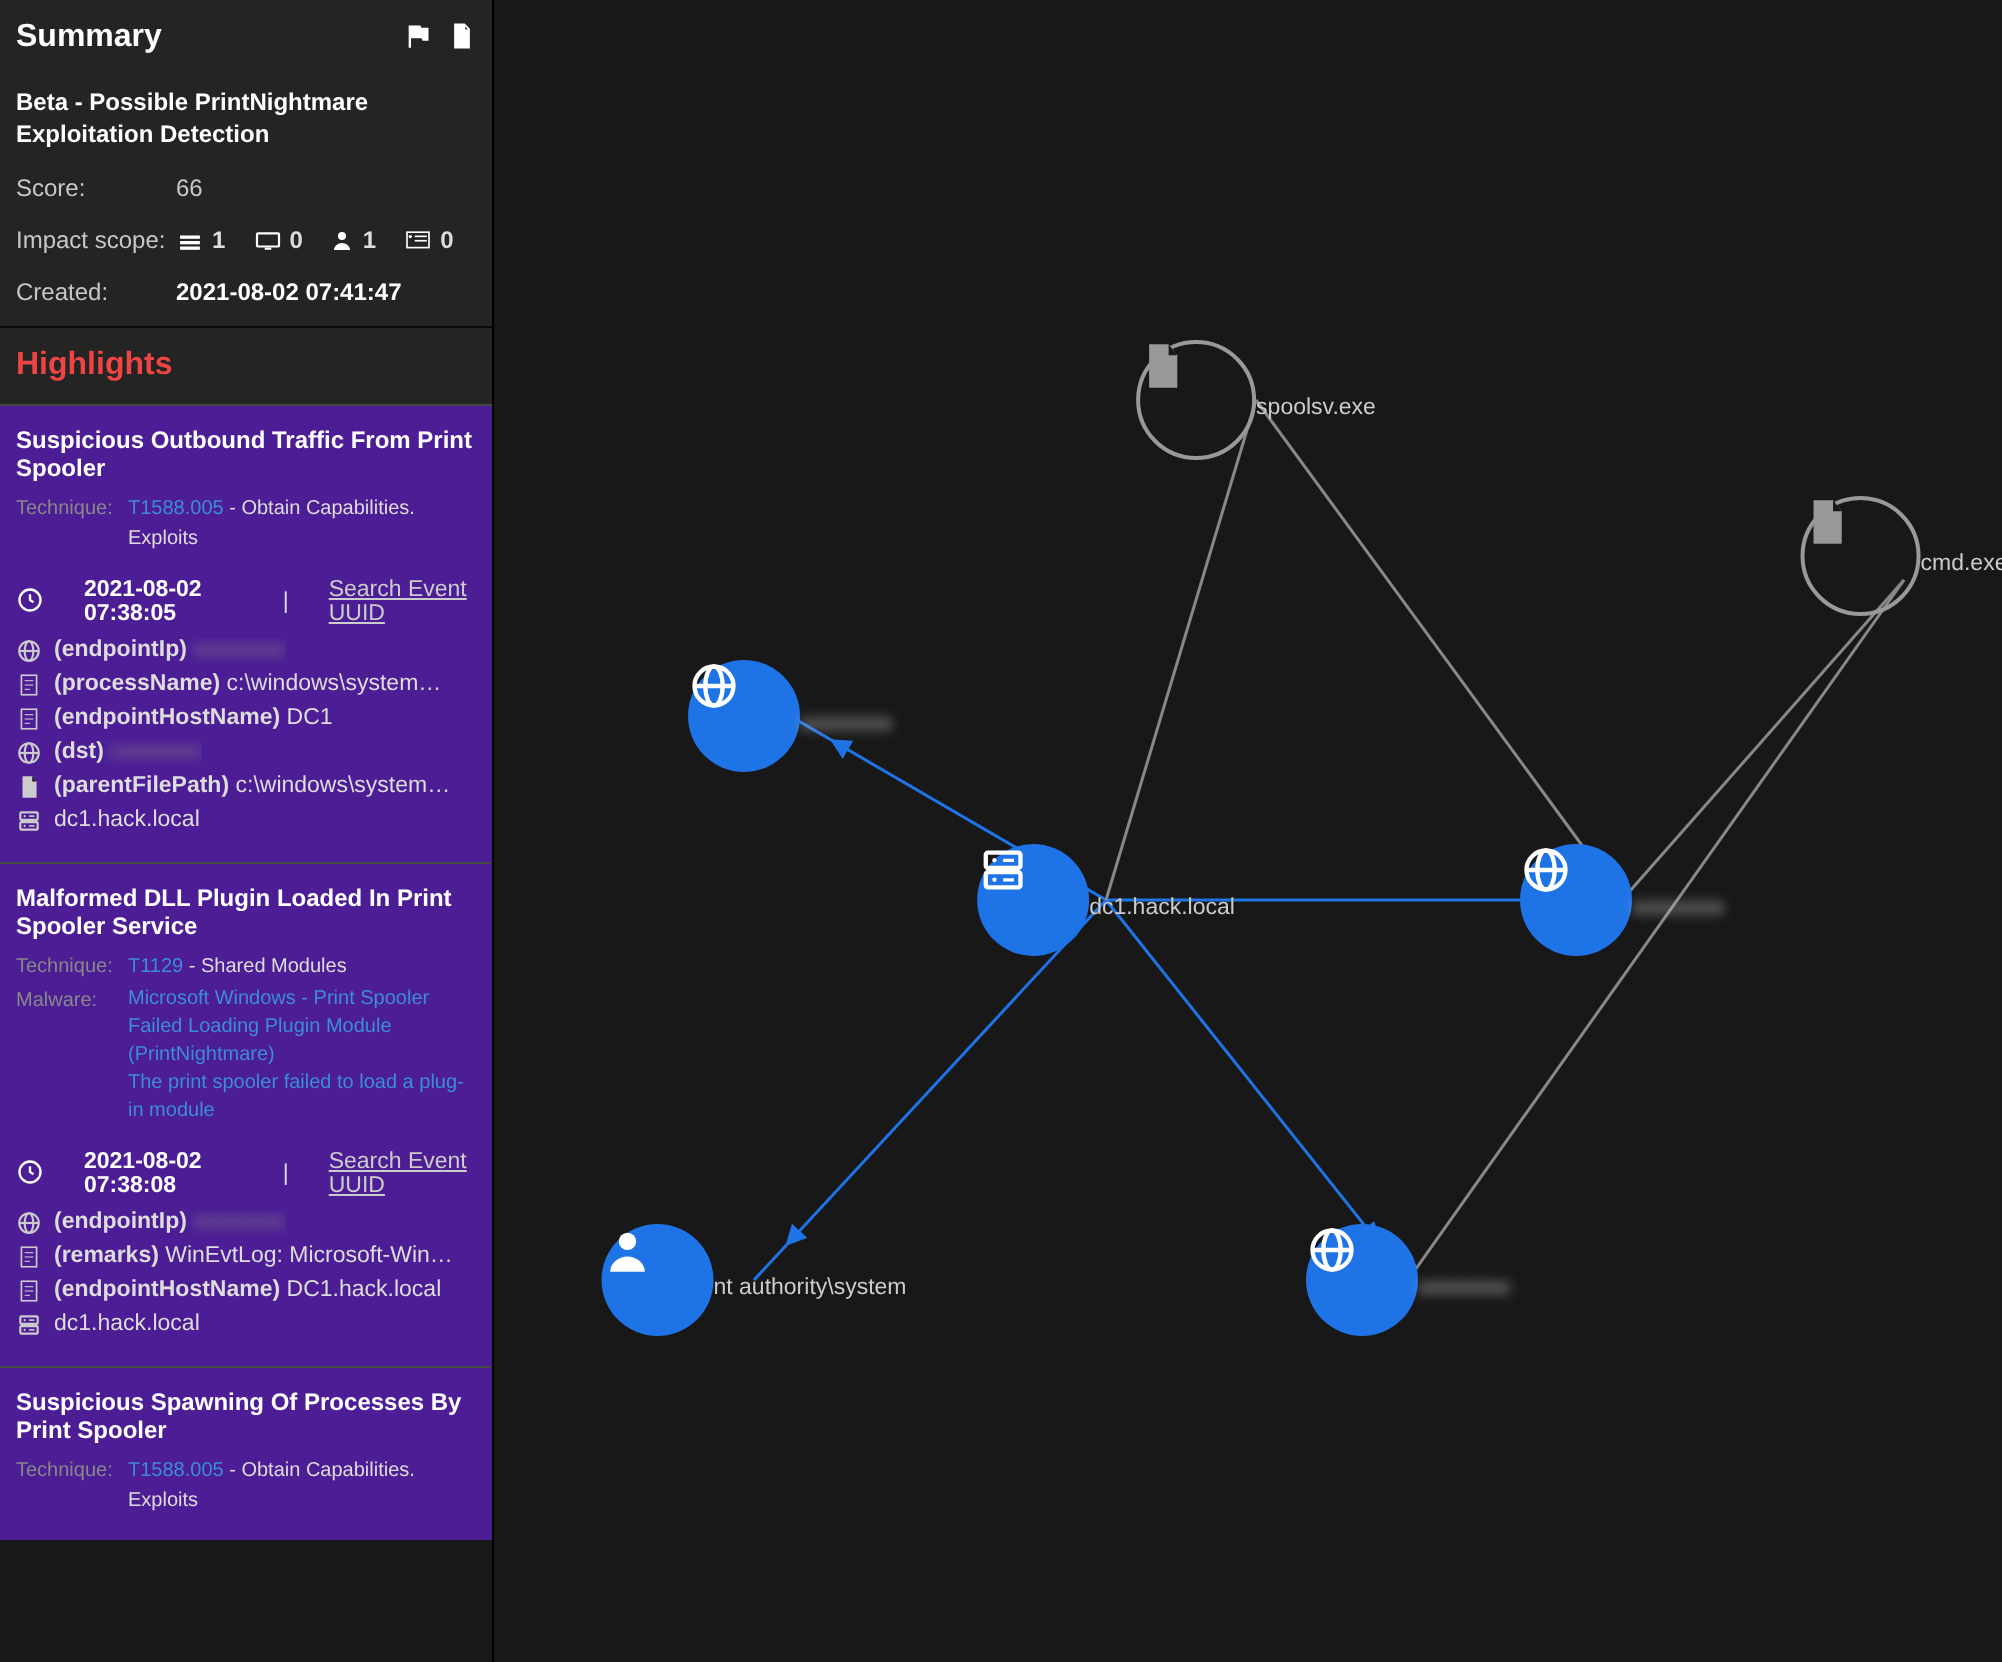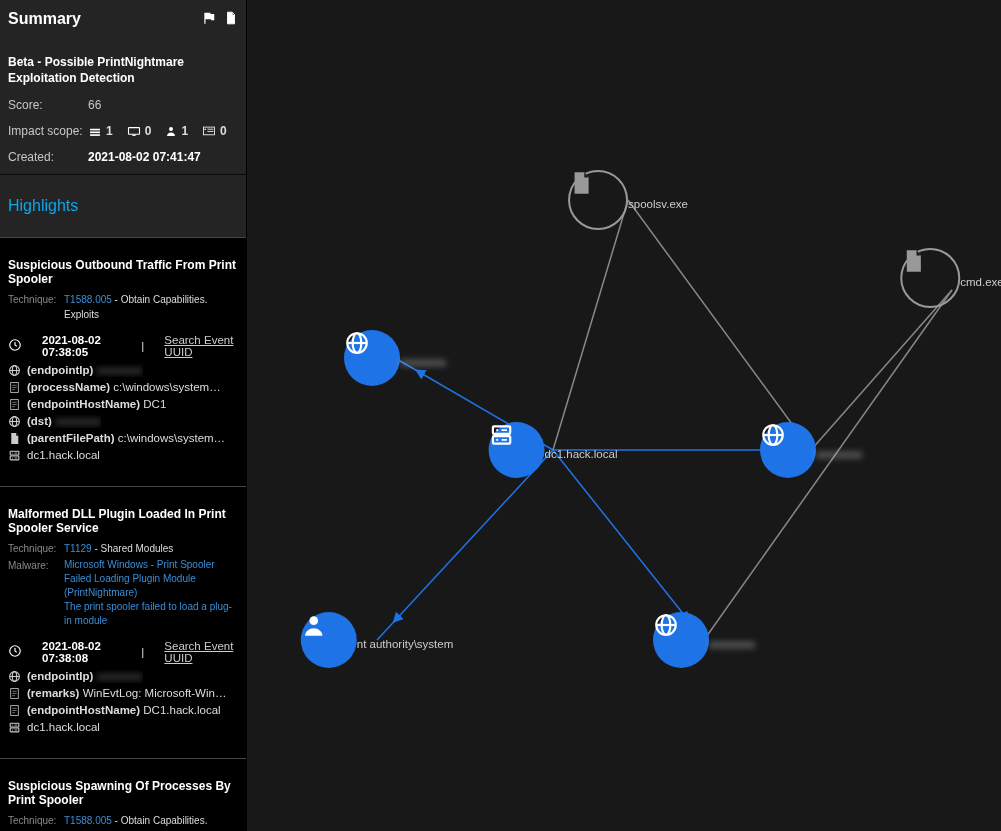--- a/index.html
+++ b/index.html
@@ -5,28 +5,28 @@
   html,body{margin:0;padding:0;height:100%;width:100%;background:#181818;font-family:"Segoe UI",Arial,sans-serif;color:#ddd;font-size:12px;overflow:hidden}
   .root{display:flex;width:1001px;height:831px;background:#181818}
   .side{width:246px;min-width:246px;height:100%;overflow-y:auto;background:#181818;border-right:1px solid #000}
   .side::-webkit-scrollbar{width:6px}
   .side::-webkit-scrollbar-thumb{background:#555}
   .sec-hdr{background:#242424;padding:10px 8px 10px 8px}
   .sum-top{display:flex;align-items:center;justify-content:space-between}
   .sum-title{font-size:16px;font-weight:600;color:#fff}
   .sum-icons{display:flex;gap:8px;color:#fff}
   .svgicon{fill:#fff}
-  .inc-title{font-weight:600;color:#fff;margin-top:27px;font-size:12px;line-height:1.3}
+  .inc-title{font-weight:600;color:#fff;margin-top:16px;font-size:12px;line-height:1.3}
   .inc-desc{color:#888;font-size:11px;line-height:1.3}
   .kv{display:flex;align-items:center;margin-top:12px;font-size:12px;color:#c7c7c7}
   .kv .k{width:80px;color:#c7c7c7}
   .impact{display:flex;gap:14px;align-items:center;color:#ddd}
   .impact span{display:inline-flex;align-items:center;gap:4px}
-  .hl-title{font-size:16px;font-weight:400;color:#0ea5e9;padding:22px 8px;background:#242424;border-top:1px solid #0a0a0a}
-  .highlight{border-top:1px solid #464646;padding:20px 8px;background:#000000}
+  .hl-title{font-size:16px;font-weight:700;color:#ef4444;padding:10px 8px;background:#242424;border-top:1px solid #0a0a0a}
+  .highlight{border-top:1px solid #464646;padding:10px 8px;background:#4c1d95}
   .hl-name{font-weight:600;color:#fff;font-size:12px;margin-bottom:6px}
   .line{display:flex;margin-bottom:2px;font-size:10px;line-height:1.5}
   .line .lk{color:#888;width:56px;flex-shrink:0}
   .link{color:#3b8dd6}
   .line .txt{color:#ddd}
   .evt-time{display:flex;align-items:center;gap:20px;margin-top:12px;margin-bottom:6px;font-size:11.5px}
   .evt-time b{color:#fff;font-weight:600}
   .srch{color:#ccc;text-decoration:underline}
   .detail{display:flex;gap:6px;margin:4px 0 4px 0;font-size:11.5px;color:#ddd}
   .detail .ico{width:13px;height:13px;display:flex;align-items:center;justify-content:center}

